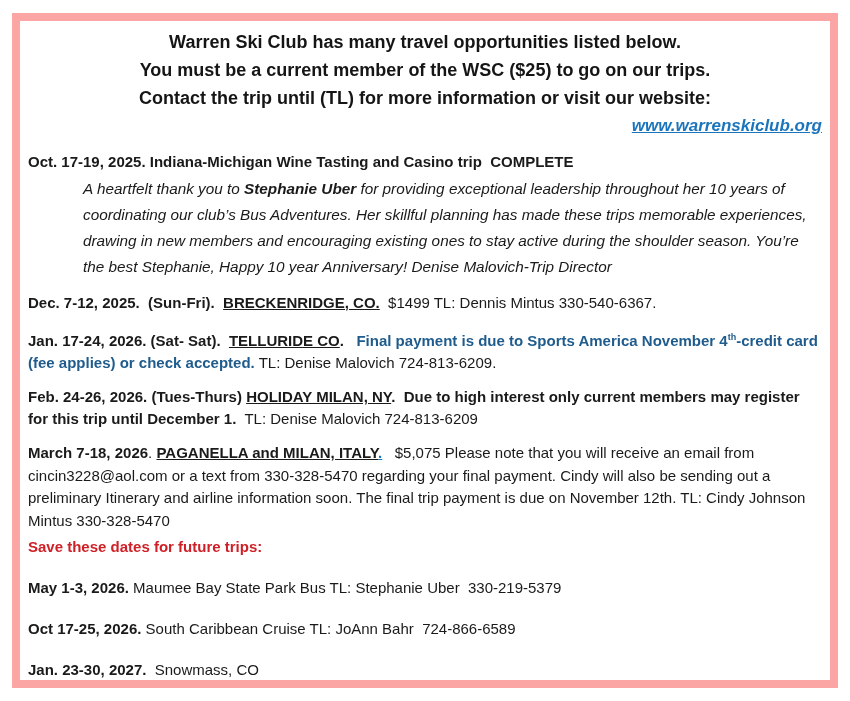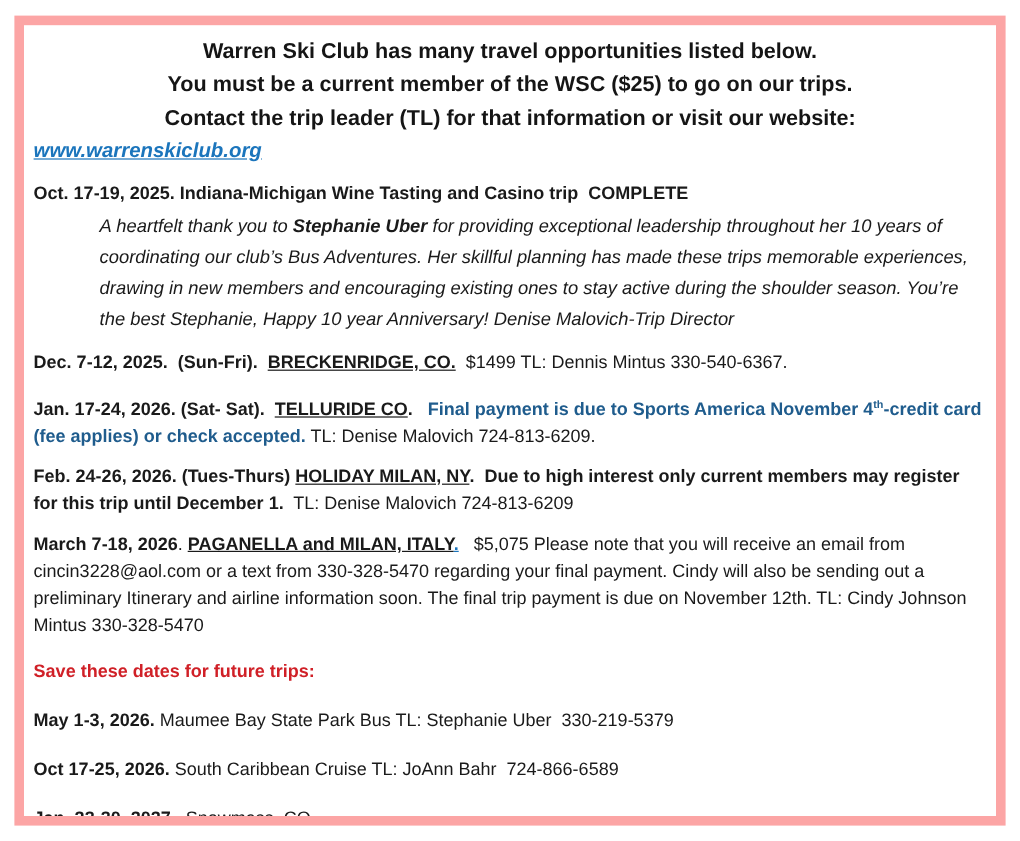--- a/index.html
+++ b/index.html
@@ -24,21 +24,21 @@
     overflow: hidden;
   }
   .header {
     text-align: center;
     font-weight: bold;
     font-size: 18px;
     line-height: 28px;
     color: #151515;
   }
   .link-line {
-    text-align: left;
+    text-align: right;
     line-height: 26px;
   }
   .site-link {
     color: #1b75bc;
     font-weight: bold;
     font-style: italic;
     font-size: 17px;
     text-decoration: underline;
     cursor: pointer;
   }
@@ -54,37 +54,37 @@
     font-size: 15.3px;
     line-height: 26px;
     font-style: italic;
   }
   .italy-para { line-height: 22.5px; }
   .b { font-weight: bold; }
   .u { text-decoration: underline; }
   .blue { color: #1f5c8d; font-weight: bold; }
   .blue-dot { color: #1b75bc; font-weight: bold; text-decoration: underline; }
   .red { color: #d02027; font-weight: bold; }
-  .red-heading { margin-top: 16px; }
+  .red-heading { margin-top: 4px; }
   .future-item { margin-top: 19px; }
   .sup {
     vertical-align: super;
     font-size: 9px;
     font-weight: bold;
   }
 </style>
 </head>
 <body>
 
 <div class="frame">
 
   <div class="header">
     <div>Warren Ski Club has many travel opportunities listed below.</div>
     <div>You must be a current member of the WSC ($25) to go on our trips.</div>
-    <div>Contact the trip leader (TL) for that information or visit our website:</div>
+    <div>Contact the trip until (TL) for more information or visit our website:</div>
     <div class="link-line"><a class="site-link">www.warrenskiclub.org</a></div>
   </div>
 
   <p class="para first-trip"><span class="b">Oct. 17-19, 2025. Indiana-Michigan Wine Tasting and Casino trip  COMPLETE</span></p>
 
   <p class="thanks"><span>A heartfelt thank you to </span><span class="b">Stephanie Uber</span><span> for providing exceptional leadership throughout her 10 years of coordinating our club’s Bus Adventures. Her skillful planning has made these trips memorable experiences, drawing in new members and encouraging existing ones to stay active during the shoulder season.  You’re the best Stephanie, Happy 10 year Anniversary!  Denise Malovich-Trip Director</span></p>
 
   <p class="para"><span class="b">Dec. 7-12, 2025.  (Sun-Fri).  </span><span class="b u">BRECKENRIDGE, CO.</span><span>  $1499 TL: Dennis Mintus 330-540-6367.</span></p>
 
   <p class="para"><span class="b">Jan. 17-24, 2026. (Sat- Sat).  </span><span class="b u">TELLURIDE CO</span><span class="b">.   </span><span class="blue">Final payment is due to Sports America November 4</span><span class="blue sup">th</span><span class="blue">-credit card (fee applies) or check accepted.</span><span> TL: Denise Malovich 724-813-6209.</span></p>

